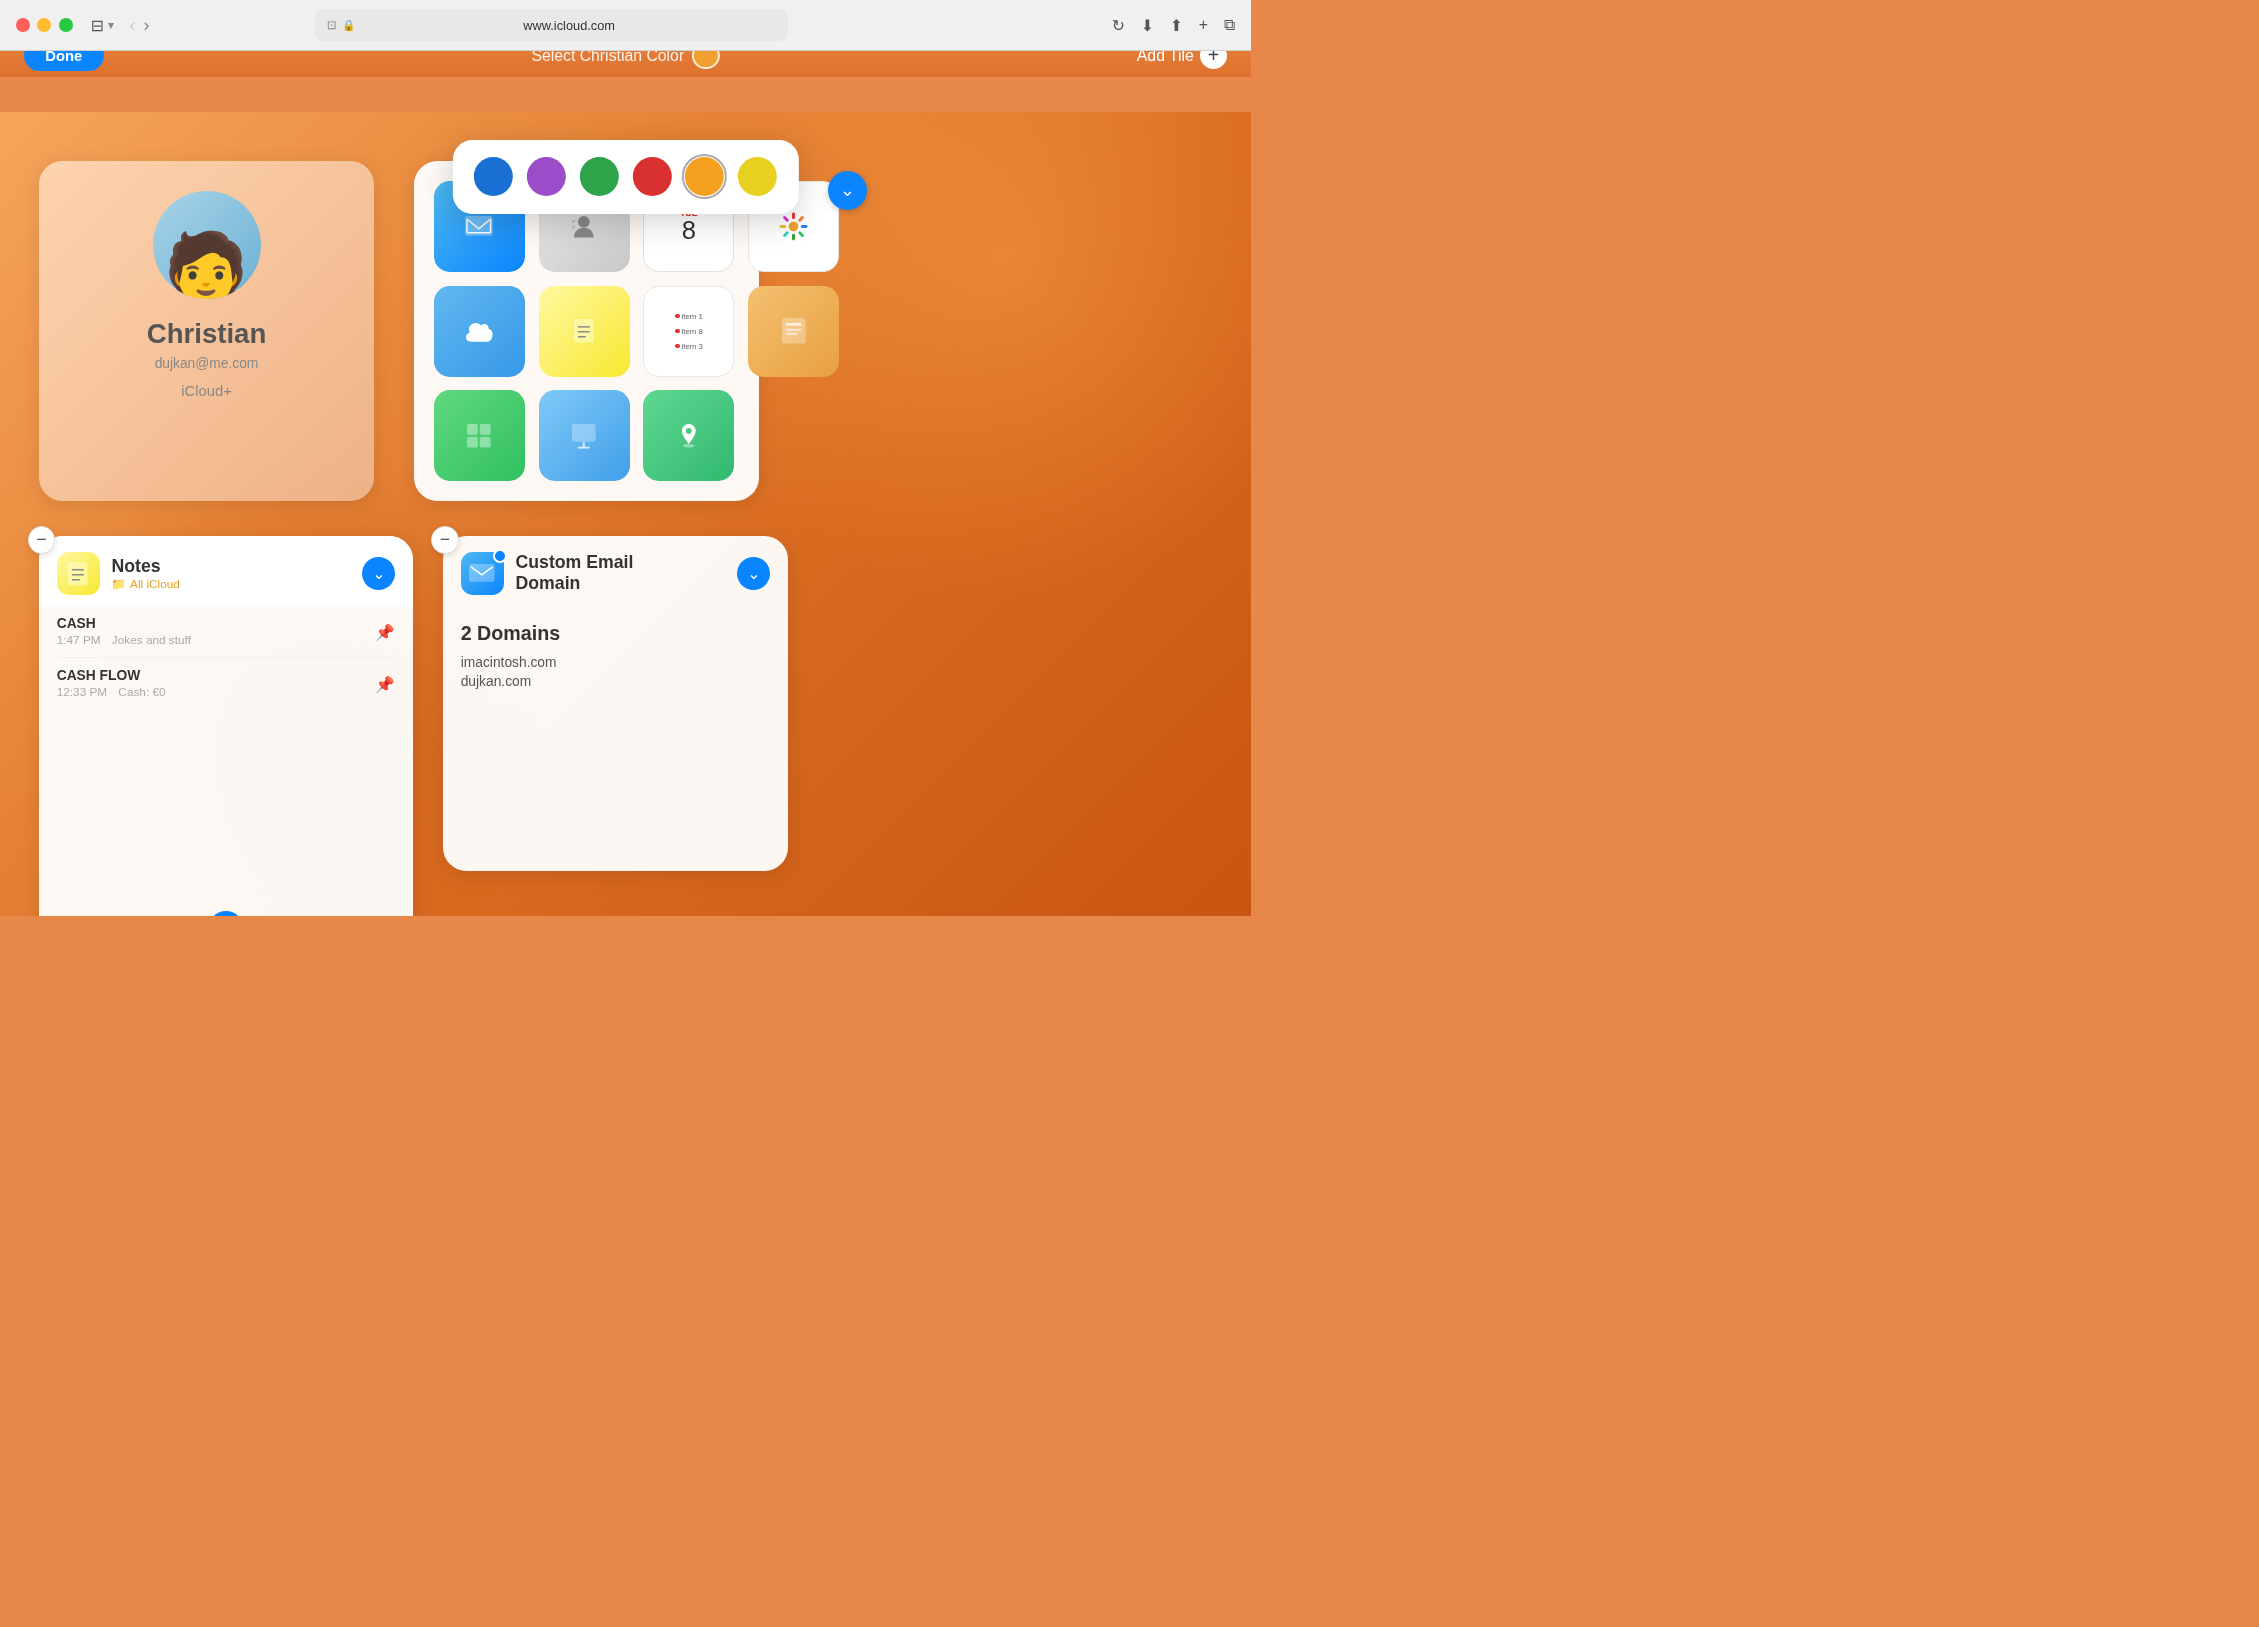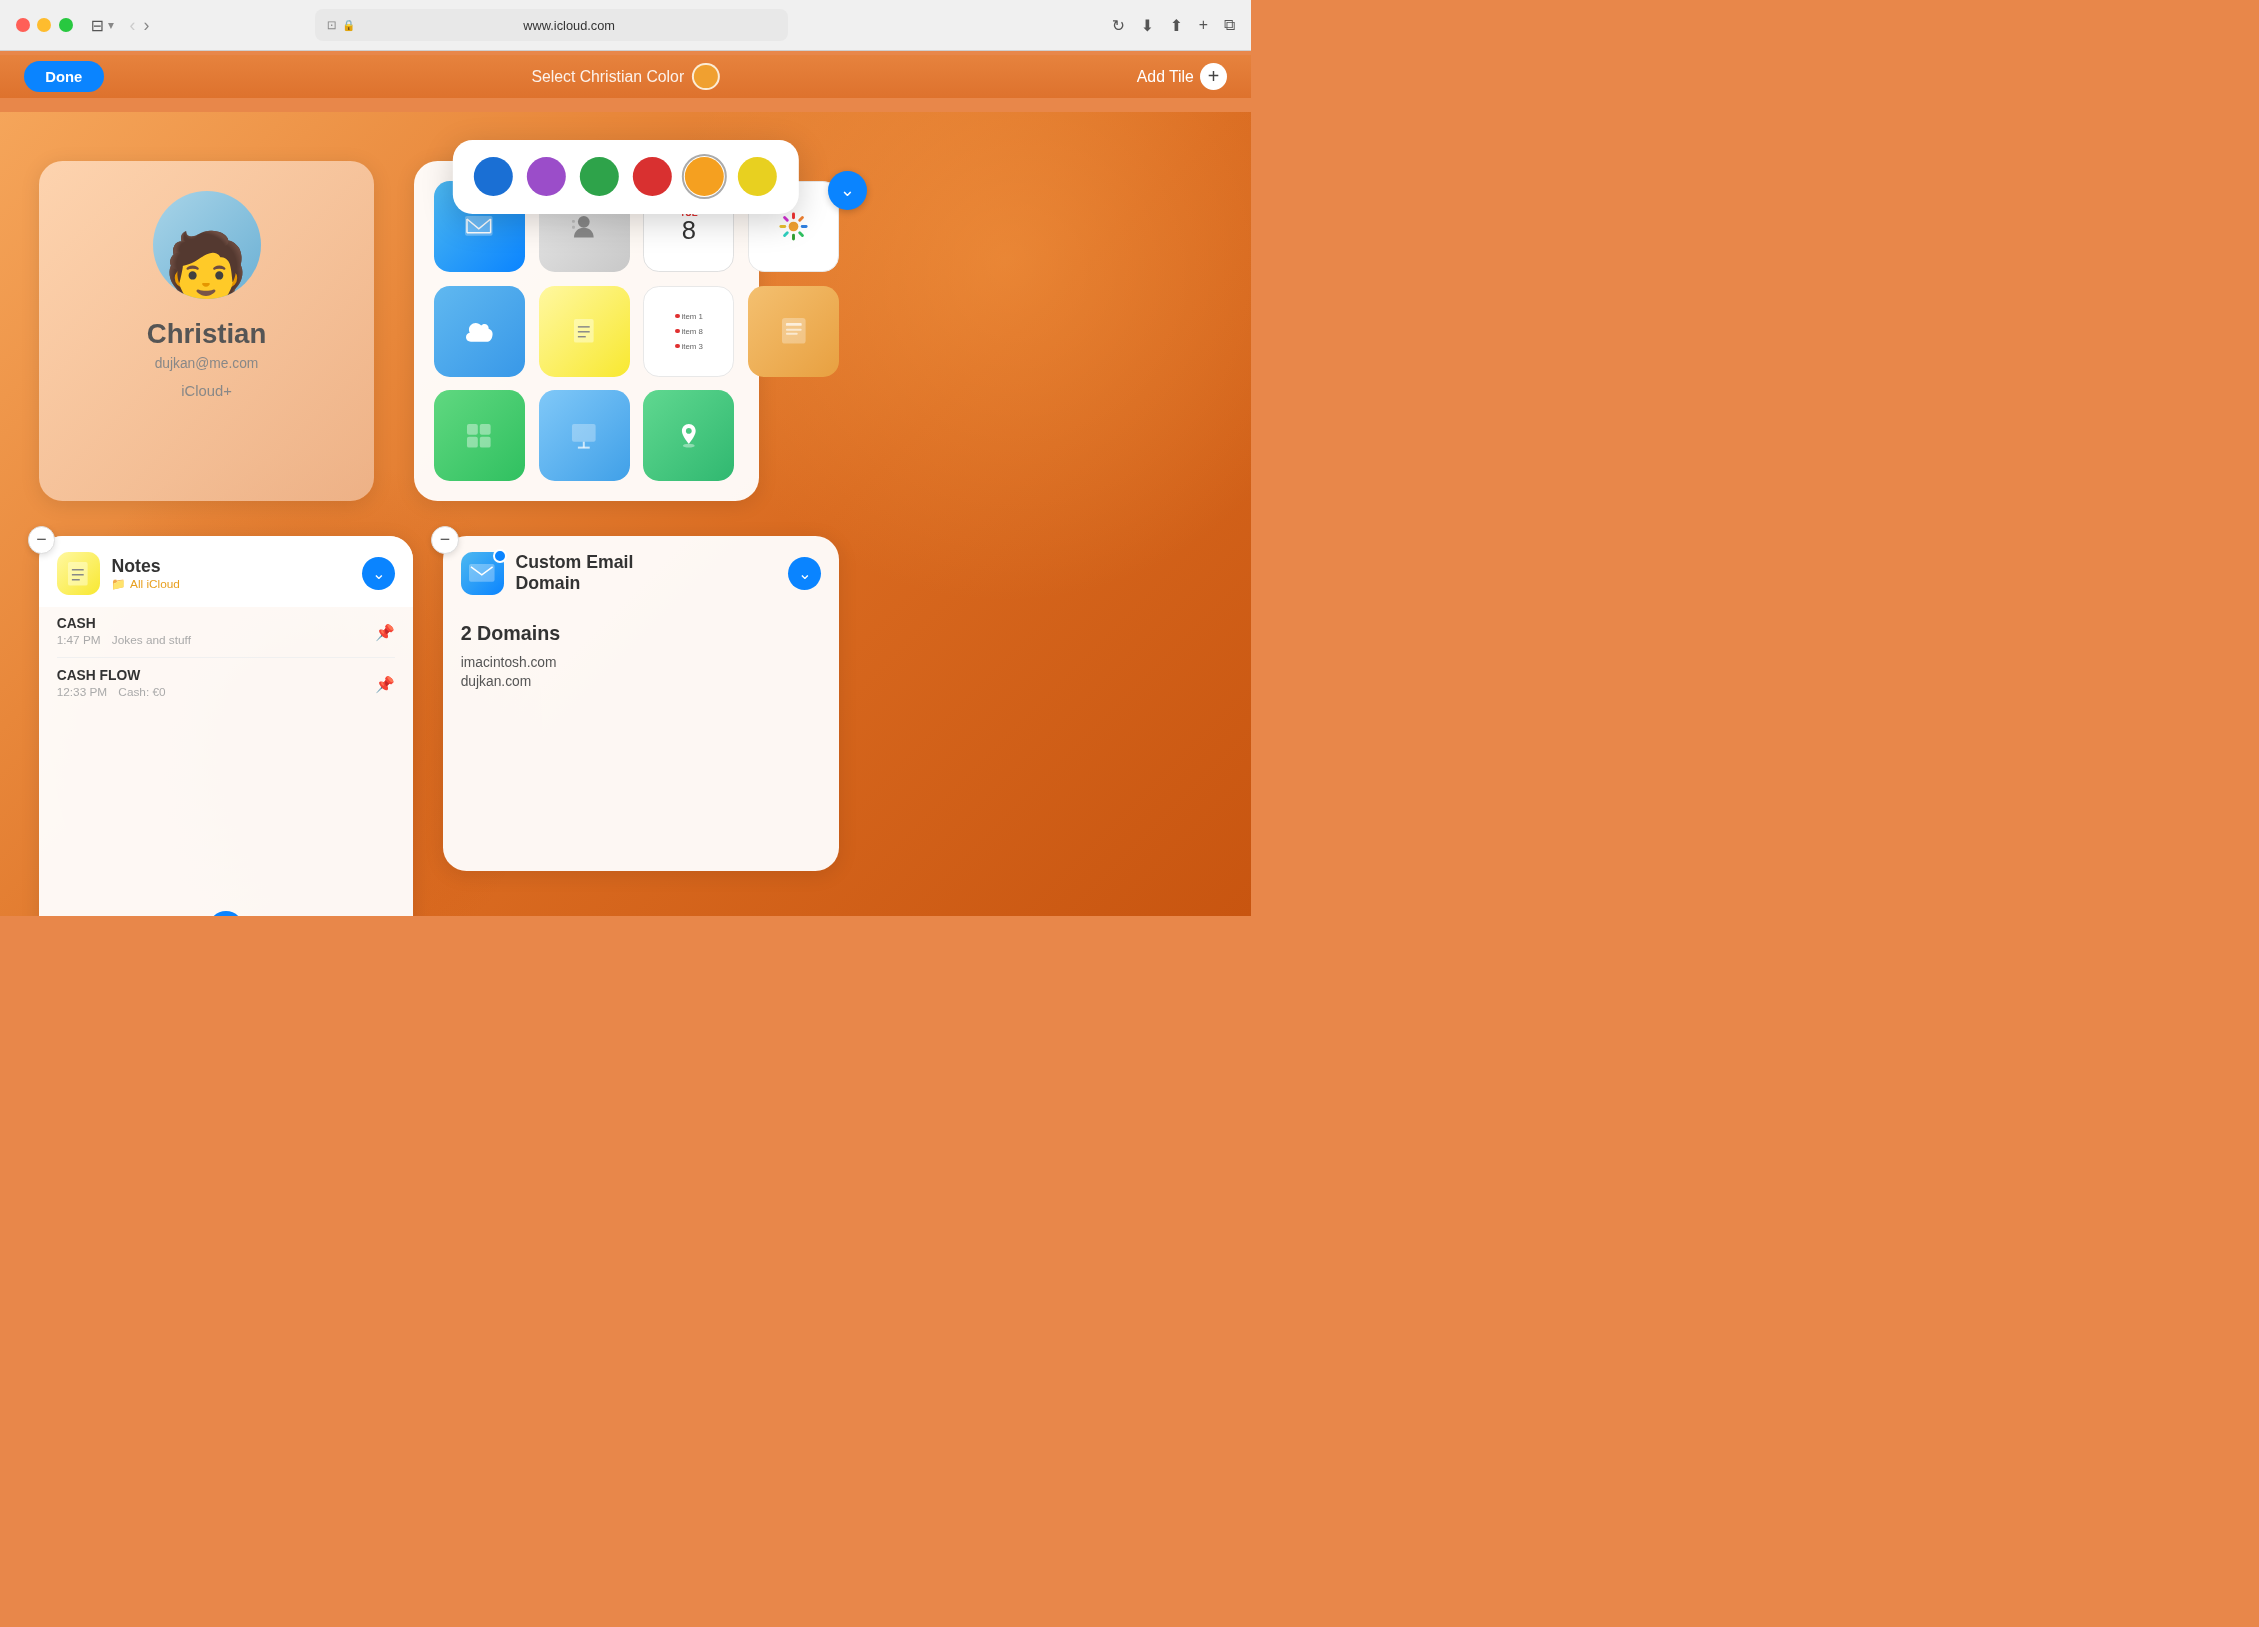--- a/index.html
+++ b/index.html
@@ -80,21 +80,21 @@
       align-items: center;
       margin-left: auto;
       color: #555;
       font-size: 15.8px;
     }
     .chrome-actions span { cursor: pointer; }
 
     
     .icloud-toolbar {
       position: absolute;
-      top: 55px; left: 0; right: 0;
+      top: 34px; left: 0; right: 0;
       height: 43px;
       background: linear-gradient(to bottom, rgba(230,130,60,0.9), rgba(220,110,40,0.85));
       display: flex;
       align-items: center;
       padding: 0 23.6px;
       z-index: 50;
     }
 
     .done-btn {
       background: #0a84ff;
@@ -396,21 +396,21 @@
       color: white;
       font-size: 17.7px;
       cursor: pointer;
     }
 
     
     .email-tile {
       position: absolute;
       top: 424px;
       left: 443px;
-      width: 396px;
+      width: 345px;
       height: 335px;
       background: rgba(255,255,255,0.95);
       border-radius: 23.6px;
       padding: 0;
       overflow: hidden;
       box-shadow: 0 3.9px 19.7px rgba(0,0,0,0.1);
     }
     .email-header {
       display: flex;
       align-items: center;

